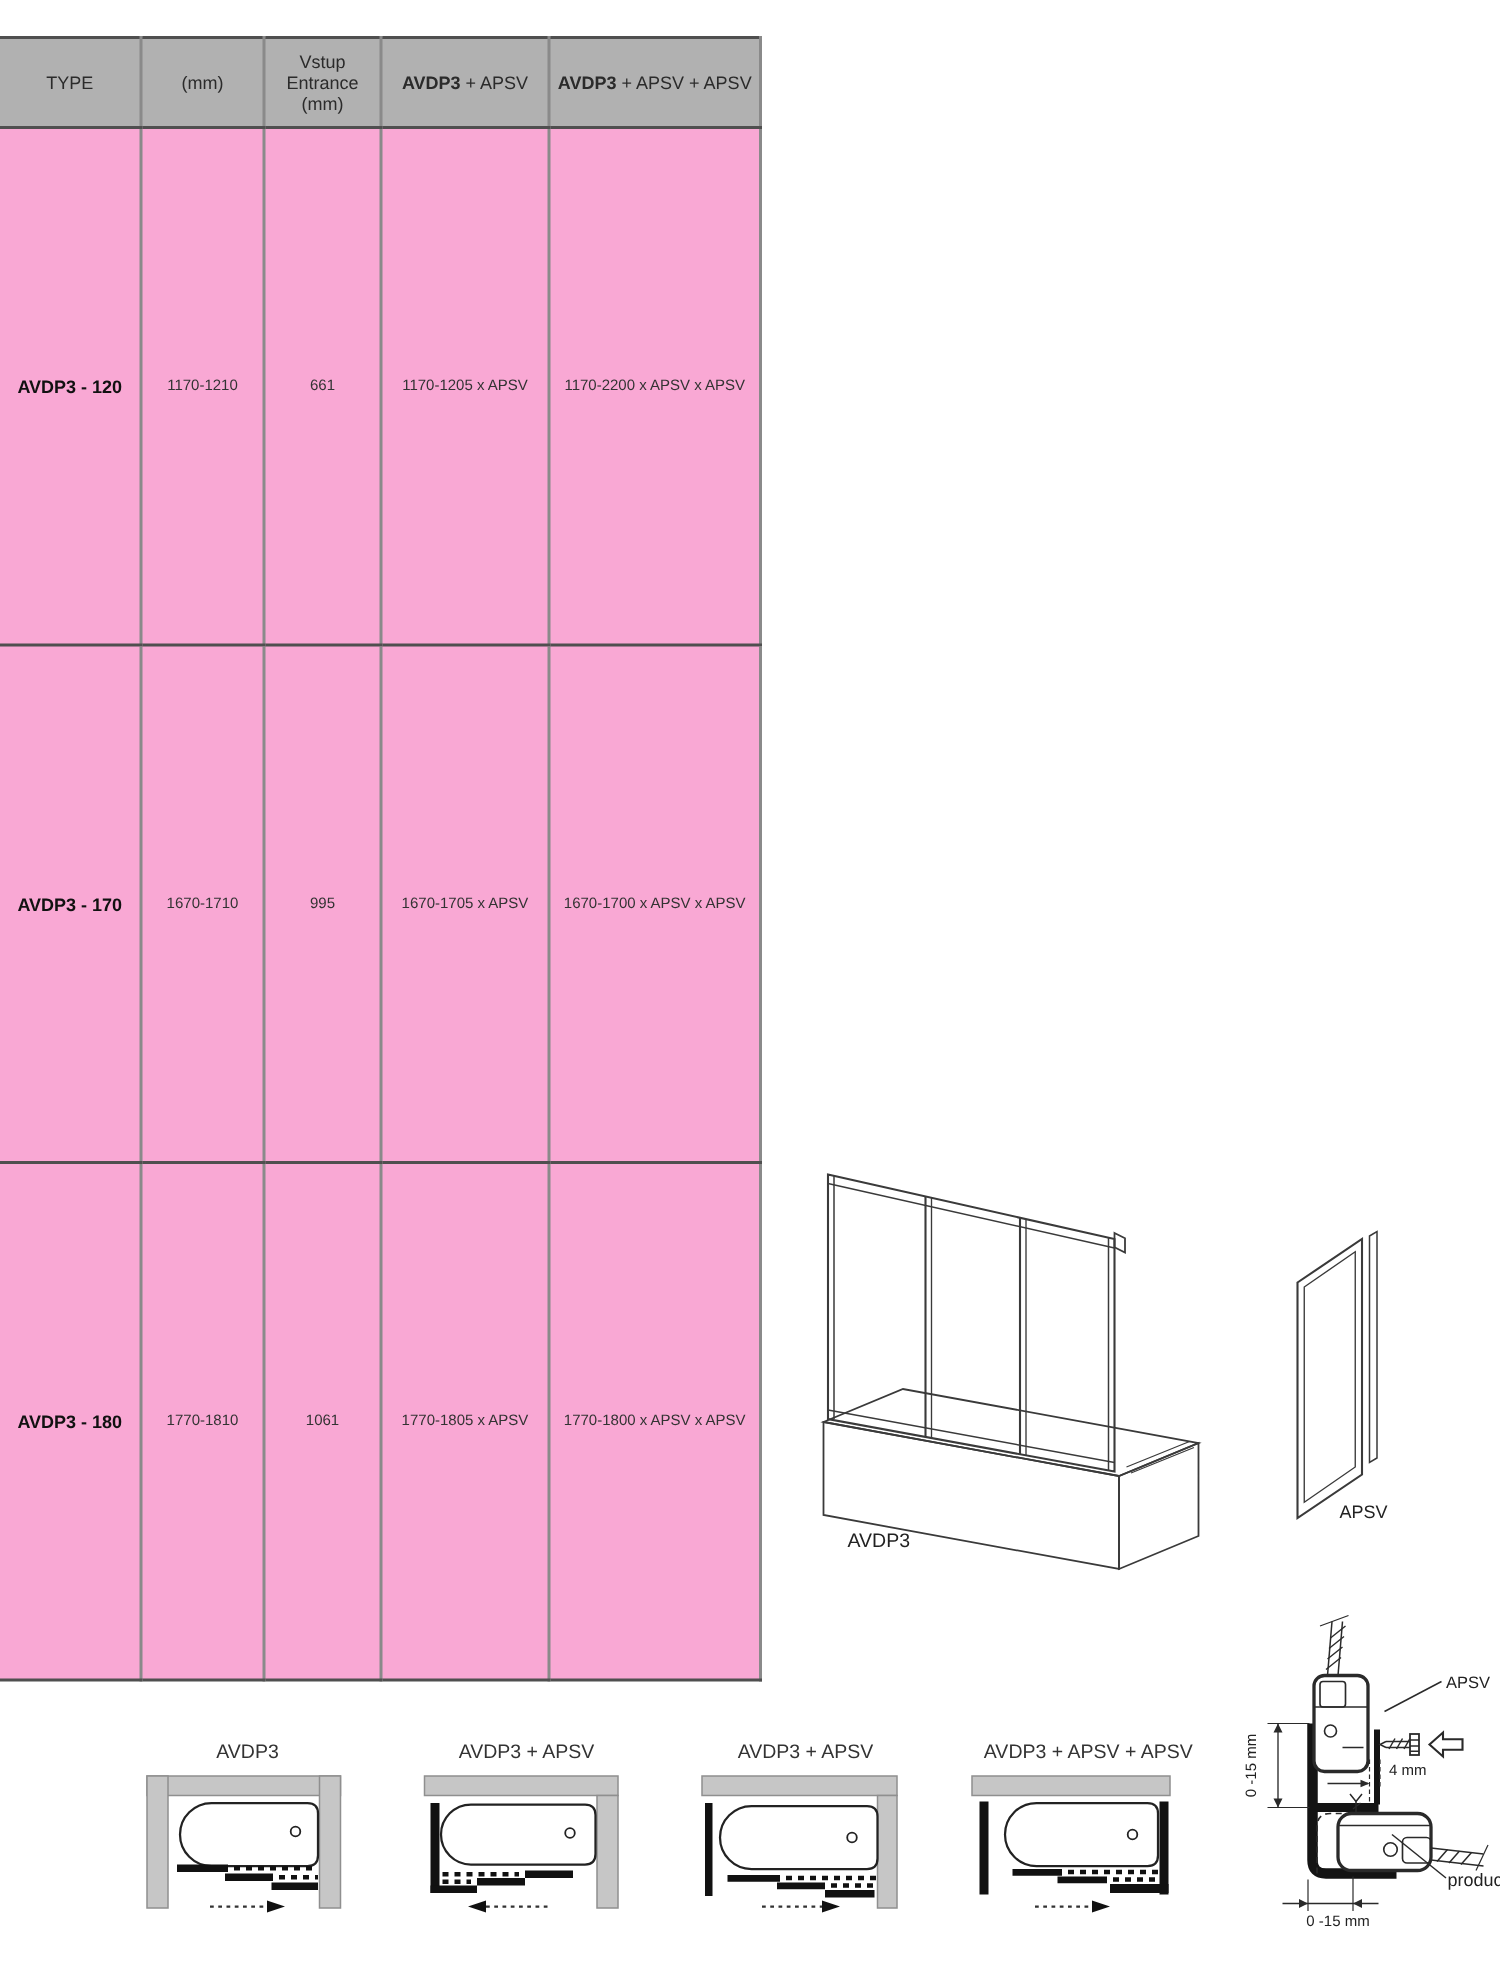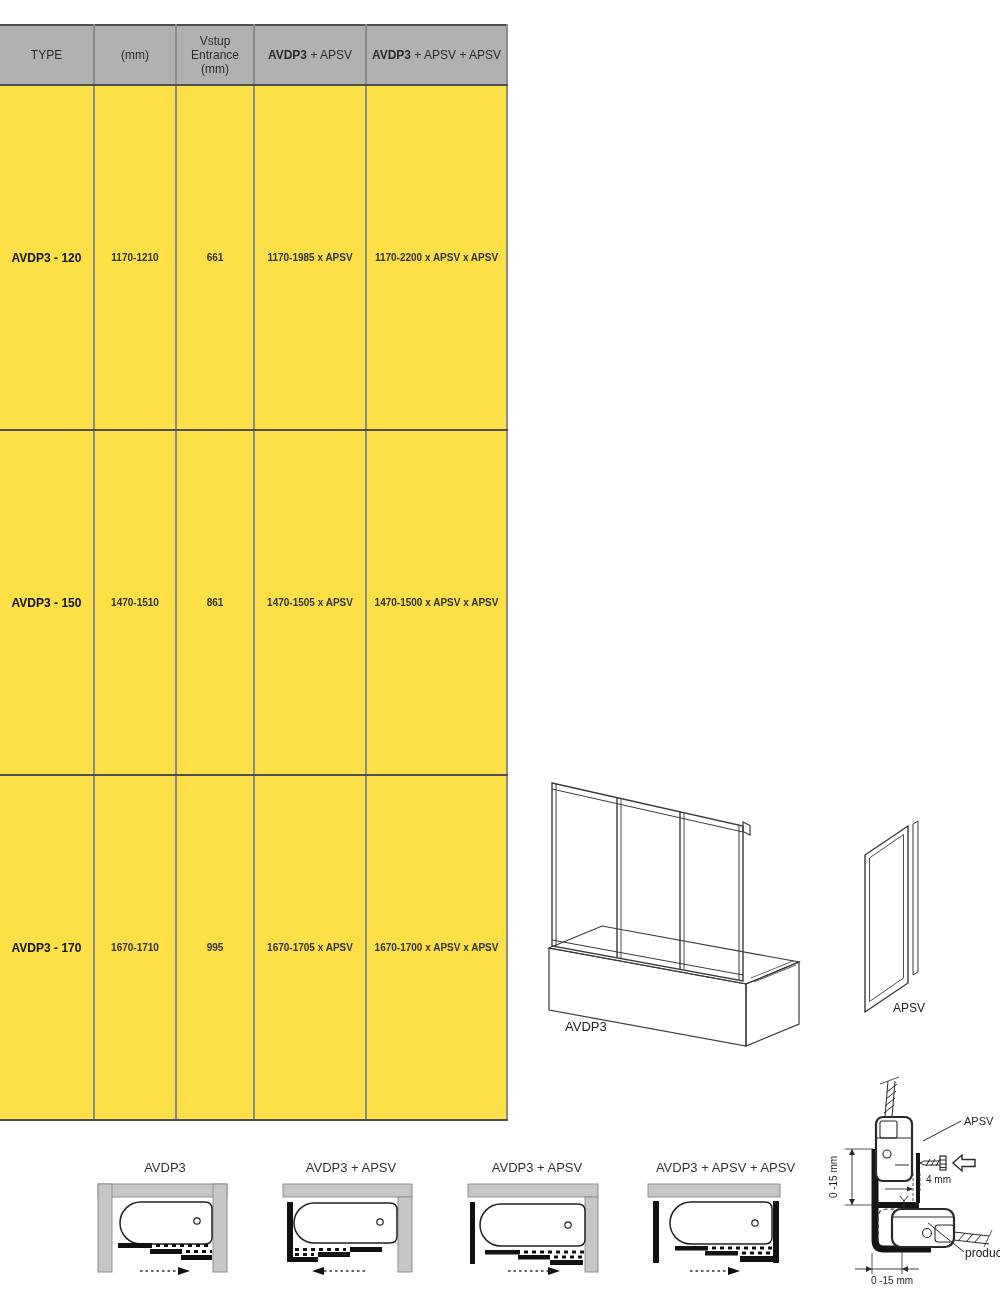--- a/index.html
+++ b/index.html
@@ -13,29 +13,29 @@
   table.spec {
     position:absolute; left:0; top:24px; width:507px; height:1097px;
     border-collapse:collapse; table-layout:fixed;
   }
   table.spec col.c1{width:94px} table.spec col.c2{width:82px}
   table.spec col.c3{width:78px} table.spec col.c4{width:112px}
   table.spec col.c5{width:141px}
   table.spec th, table.spec td {
     border-top:2px solid #4f4f4f; border-bottom:2px solid #4f4f4f;
     border-left:2px solid #8a8a8a; border-right:2px solid #8a8a8a;
-    text-align:center; vertical-align:middle; padding:2px;font-weight:bold;
+    text-align:center; vertical-align:middle; padding:2px;
   }
   table.spec th:first-child, table.spec td:first-child { border-left:none;margin-top:16px; }
   table.spec thead th {
     background:#b1b1b1; height:60px; font-size:12px; font-weight:normal; color:#2b2b2b;
   }
   table.spec thead th .b { font-weight:bold; }
   table.spec thead th .ln { display:block; line-height:14px;text-align:center; }
-  table.spec tbody td { background:#fde047; font-size:10px; color:#333; }
+  table.spec tbody td { background:#f9a8d4; font-size:10px; color:#333; }
   table.spec tbody td.tname { font-size:12px; font-weight:bold; color:#111; }
 
   
   .iso-avdp3 { position:absolute; left:535px; top:765px; width:275px; height:285px; }
   .iso-apsv  { position:absolute; left:850px; top:818px; width:120px; height:200px; }
   .detail    { position:absolute; left:825px; top:1075px; width:175px; height:232px; }
 
   .plan { position:absolute; top:1158px; }
   .plan .ptitle { text-align:center; font-size:13px; color:#333; height:22px; line-height:20px; }
   .plan svg { display:block; }
@@ -69,36 +69,36 @@
       </th>
       <th><span class="b">AVDP3</span><span> + APSV</span></th>
       <th><span class="b">AVDP3</span><span> + APSV + APSV</span></th>
     </tr>
   </thead>
   <tbody>
     <tr>
       <td class="tname">AVDP3 - 120</td>
       <td>1170-1210</td>
       <td>661</td>
-      <td>1170-1985 x APSV</td>
+      <td>1170-1205 x APSV</td>
       <td>1170-2200 x APSV x APSV</td>
-    </tr>
-    <tr>
-      <td class="tname">AVDP3 - 150</td>
-      <td>1470-1510</td>
-      <td>861</td>
-      <td>1470-1505 x APSV</td>
-      <td>1470-1500 x APSV x APSV</td>
     </tr>
     <tr>
       <td class="tname">AVDP3 - 170</td>
       <td>1670-1710</td>
       <td>995</td>
       <td>1670-1705 x APSV</td>
       <td>1670-1700 x APSV x APSV</td>
+    </tr>
+    <tr>
+      <td class="tname">AVDP3 - 180</td>
+      <td>1770-1810</td>
+      <td>1061</td>
+      <td>1770-1805 x APSV</td>
+      <td>1770-1800 x APSV x APSV</td>
     </tr>
   </tbody>
 </table>
 
 <div class="iso-avdp3">
   <svg width="275" height="285" viewBox="0 0 275 285">
 
     <polygon class="lnk" stroke-width="1.2" fill="#ffffff" points="14,183 67,161 264,197 211,219"></polygon>
     <polygon class="lnk" stroke-width="1.2" fill="#ffffff" points="14,183 211,219 211,281 14,245"></polygon>
     <polygon class="lnk" stroke-width="1.2" fill="#ffffff" points="211,219 264,197 264,259 211,281"></polygon>

